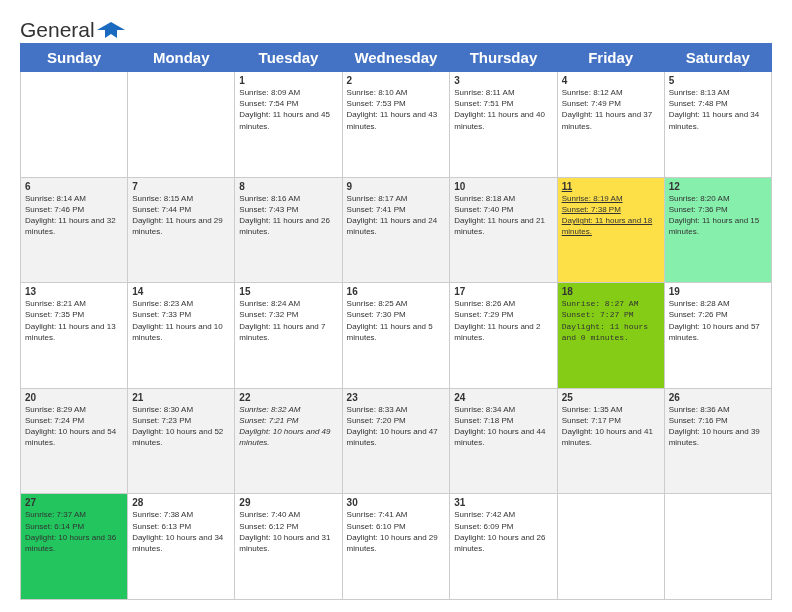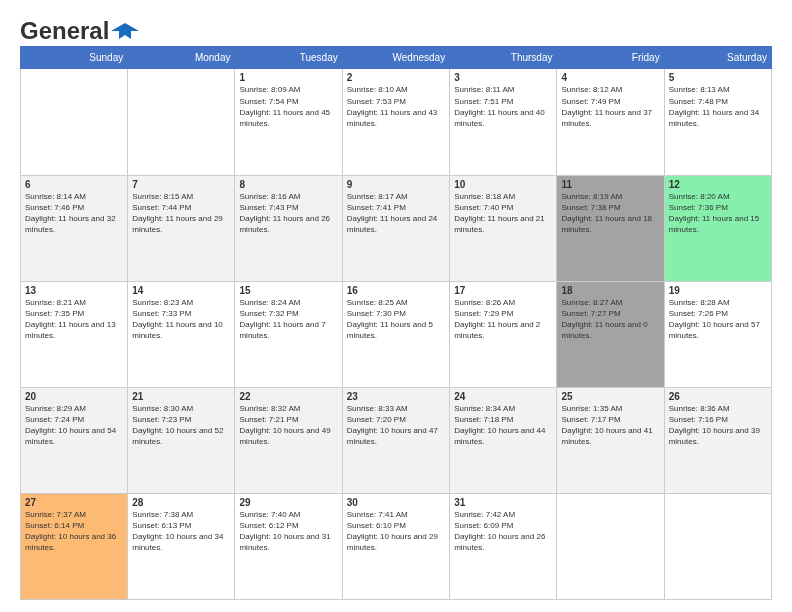--- a/index.html
+++ b/index.html
@@ -43,24 +43,24 @@
       margin-top: 2px;
     }
     .calendar {
       width: 100%;
       border-collapse: collapse;
       flex: 1;
     }
     .calendar th {
       background-color: #4472C4;
       color: #fff;
-      font-size: 10px;
-      font-weight: normal;
+      font-size: 15px;
+      font-weight: bold;
       padding: 5px 4px;
-      text-align: right;
+      text-align: center;
       border: 1px solid #4472C4;
     }
     .calendar td {
       vertical-align: top;
       border: 1px solid #ccc;
       padding: 3px 4px;
       font-size: 8.5px;
       color: #333;
       width: 108px;
       height: 78px;
@@ -90,21 +90,21 @@
       color: #333;
     }
   </style>
 </head>
 <body>
 
 <div class="page">
   <div class="header">
     <div class="logo">
       <div style="display:flex;align-items:center;gap:2px;">
-        <span style="font-size:24px;font-weight:bold;color:#333;line-height:1.1;">
+        <span style="font-size:21px;font-weight:normal;color:#333;line-height:1.1;">
           <span style="color:#333;">General</span>
         </span>
         <svg width="28" height="20" viewBox="0 0 28 20">
           <polygon points="14,2 28,10 20,10 20,18 14,14 8,18 8,10 0,10" fill="#1a6bbf"></polygon>
         </svg>
       </div>
       <span style="font-size:18px;font-weight:bold;color:#1a6bbf;margin-top:-4px;"></span>
     </div>
     <div class="title-block">
       <div class="month-title"></div>
@@ -183,21 +183,21 @@
             <div class="day-info" style="white-space: pre-line;">Sunrise: 8:17 AM
 Sunset: 7:41 PM
 Daylight: 11 hours and 24 minutes.</div>
           </td>
           <td style="background-color: rgb(242, 242, 242);">
             <span class="day-num">10</span>
             <div class="day-info" style="white-space: pre-line;">Sunrise: 8:18 AM
 Sunset: 7:40 PM
 Daylight: 11 hours and 21 minutes.</div>
           </td>
-          <td style="background-color: #a3a3a3;">
+          <td style="background-color: #fde047; text-decoration: underline;">
             <span class="day-num">11</span>
             <div class="day-info" style="white-space: pre-line;">Sunrise: 8:19 AM
 Sunset: 7:38 PM
 Daylight: 11 hours and 18 minutes.</div>
           </td>
           <td style="background-color: #86efac;">
             <span class="day-num">12</span>
             <div class="day-info" style="white-space: pre-line;">Sunrise: 8:20 AM
 Sunset: 7:36 PM
 Daylight: 11 hours and 15 minutes.</div>
@@ -227,23 +227,23 @@
             <div class="day-info" style="white-space: pre-line;">Sunrise: 8:25 AM
 Sunset: 7:30 PM
 Daylight: 11 hours and 5 minutes.</div>
           </td>
           <td style="background-color: rgb(255, 255, 255); margin-left: 13px;">
             <span class="day-num">17</span>
             <div class="day-info" style="white-space: pre-line;">Sunrise: 8:26 AM
 Sunset: 7:29 PM
 Daylight: 11 hours and 2 minutes.</div>
           </td>
-          <td style="background-color: #a3a3a3;">
+          <td style="background-color: #84cc16;">
             <span class="day-num">18</span>
-            <div class="day-info" style="white-space: pre-line;">Sunrise: 8:27 AM
+            <div class="day-info" style="white-space: pre-line; font-family: Liberation Mono, monospace;">Sunrise: 8:27 AM
 Sunset: 7:27 PM
 Daylight: 11 hours and 0 minutes.</div>
           </td>
           <td style="background-color: rgb(255, 255, 255);">
             <span class="day-num">19</span>
             <div class="day-info" style="white-space: pre-line;">Sunrise: 8:28 AM
 Sunset: 7:26 PM
 Daylight: 10 hours and 57 minutes.</div>
           </td>
         </tr>
@@ -255,21 +255,21 @@
 Daylight: 10 hours and 54 minutes.</div>
           </td>
           <td style="background-color: rgb(242, 242, 242); margin-left: 32px;">
             <span class="day-num">21</span>
             <div class="day-info" style="white-space: pre-line;">Sunrise: 8:30 AM
 Sunset: 7:23 PM
 Daylight: 10 hours and 52 minutes.</div>
           </td>
           <td style="background-color: rgb(242, 242, 242);">
             <span class="day-num">22</span>
-            <div class="day-info" style="white-space: pre-line;">Sunrise: 8:32 AM
+            <div class="day-info" style="white-space: pre-line; font-style: italic;">Sunrise: 8:32 AM
 Sunset: 7:21 PM
 Daylight: 10 hours and 49 minutes.</div>
           </td>
           <td style="background-color: rgb(242, 242, 242); margin-top: 45px;">
             <span class="day-num">23</span>
             <div class="day-info" style="white-space: pre-line;">Sunrise: 8:33 AM
 Sunset: 7:20 PM
 Daylight: 10 hours and 47 minutes.</div>
           </td>
           <td style="background-color: rgb(242, 242, 242);">
@@ -285,21 +285,21 @@
 Daylight: 10 hours and 41 minutes.</div>
           </td>
           <td style="background-color: rgb(242, 242, 242); margin-top: 24px;">
             <span class="day-num">26</span>
             <div class="day-info" style="white-space: pre-line;">Sunrise: 8:36 AM
 Sunset: 7:16 PM
 Daylight: 10 hours and 39 minutes.</div>
           </td>
         </tr>
         <tr>
-          <td style="background-color: #fdba74;">
+          <td style="background-color: #22c55e;">
             <span class="day-num">27</span>
             <div class="day-info" style="white-space: pre-line;">Sunrise: 7:37 AM
 Sunset: 6:14 PM
 Daylight: 10 hours and 36 minutes.</div>
           </td>
           <td style="background-color: rgb(255, 255, 255);">
             <span class="day-num">28</span>
             <div class="day-info" style="white-space: pre-line;">Sunrise: 7:38 AM
 Sunset: 6:13 PM
 Daylight: 10 hours and 34 minutes.</div>

